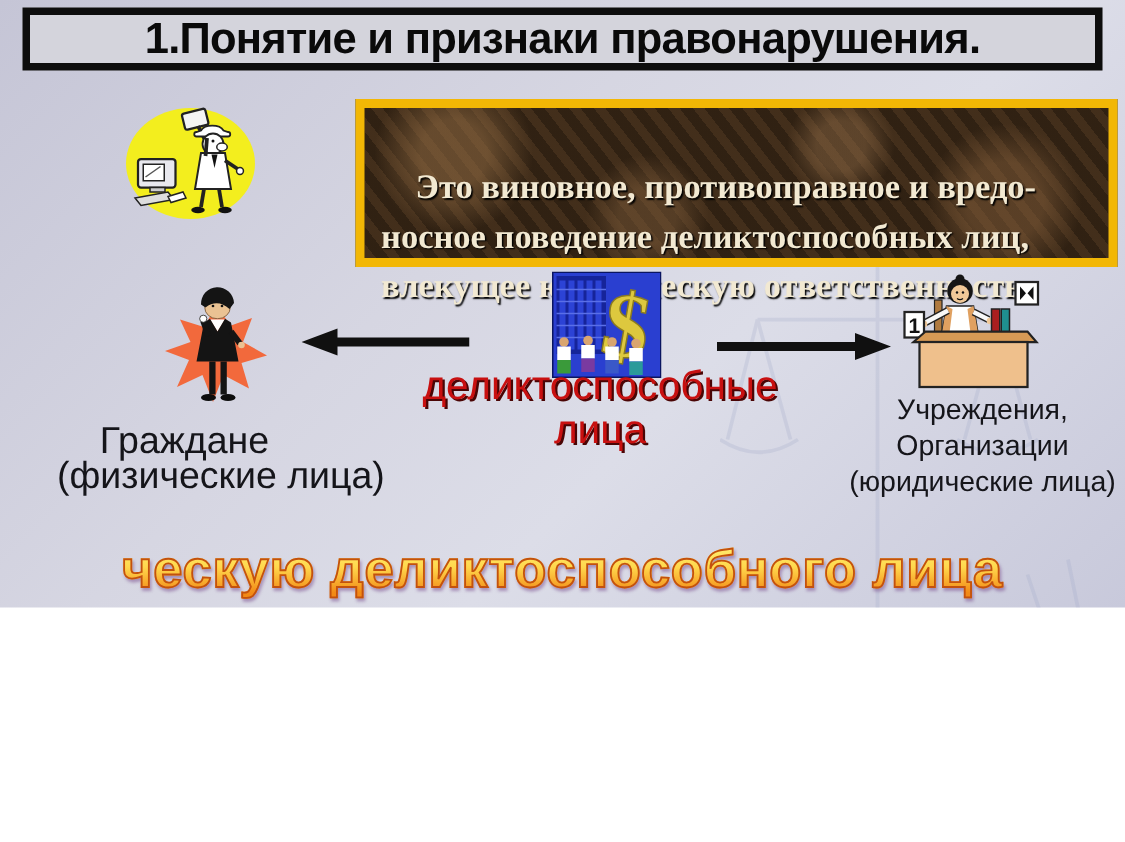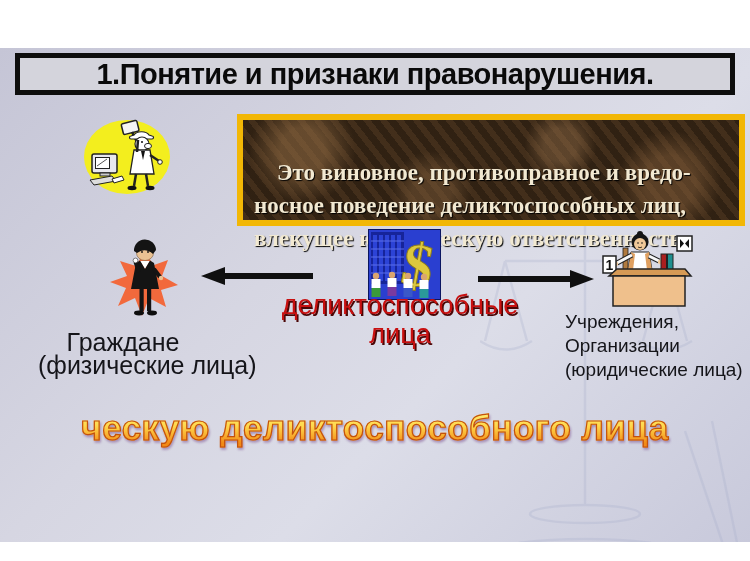--- a/index.html
+++ b/index.html
@@ -1,18 +1,18 @@
 <!DOCTYPE html>
 <html><head>
 <meta charset="utf-8">
 <style>
   html,body{margin:0;padding:0;}
   body{width:750px;height:561px;overflow:hidden;font-family:"Liberation Sans",sans-serif;}
-  .slide{position:relative;width:750px;height:494px;overflow:hidden;
-    background:linear-gradient(135deg,#c5c5d6 0%,#d6d6e2 40%,#dcdde8 62%,#c8c9db 100%);margin-top:48px;}
+  .slide{position:relative;width:750px;height:405px;overflow:hidden;
+    background:linear-gradient(135deg,#c5c5d6 0%,#d6d6e2 40%,#dcdde8 62%,#c8c9db 100%);}
   .abs{position:absolute;}
 
   
   .title-bar{left:15px;top:5px;width:720px;height:42px;box-sizing:border-box;
     background:#d4d4dc;border:5px solid #0d0d0d;display:flex;align-items:center;justify-content:center;}
   .title-bar span{font-size:29px;font-weight:bold;color:#0a0a0a;letter-spacing:-0.5px;white-space:nowrap;}
 
   
   .def-box{left:237px;top:66px;width:508px;height:112px;box-sizing:border-box;
     border:6px solid #f2b705;
@@ -34,21 +34,21 @@
     -webkit-background-clip:text;background-clip:text;color:transparent;
     filter:drop-shadow(1px 1px 0 rgba(50,50,90,.55));}
 
   
   .center-label{left:280px;top:243px;width:240px;text-align:center;white-space:pre;
     font-size:27px;font-weight:normal;line-height:29px;color:#c81010;
     text-shadow:1.5px 1.5px 0 #4a0505;}
 
   .left-entity{left:38px;top:283px;width:170px;text-align:center;white-space:pre;
     font-size:25px;line-height:23px;color:#15151a;}
-  .right-entity{left:565px;top:262px;width:180px;white-space:pre;
+  .right-entity{left:565px;top:262px;width:180px;text-align:center;white-space:pre;
     font-size:19px;line-height:24px;color:#15151a;}
 
   
   .act-heading{left:45px;top:360px;width:660px;text-align:center;white-space:nowrap;
     font-size:35px;font-weight:bold;letter-spacing:0.5px;
     background:linear-gradient(180deg,#fff176 5%,#ffd84d 45%,#f28a16 88%);
     -webkit-background-clip:text;background-clip:text;color:transparent;
     -webkit-text-stroke:1.2px #c3510e;
     filter:drop-shadow(1px 2px 1px rgba(110,60,130,.45));}
 

